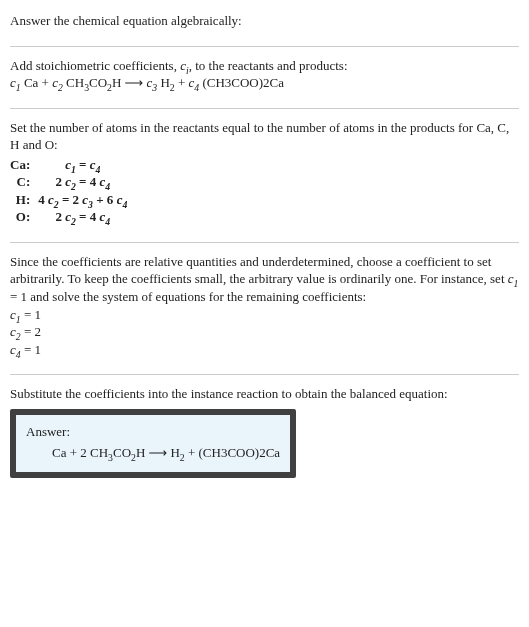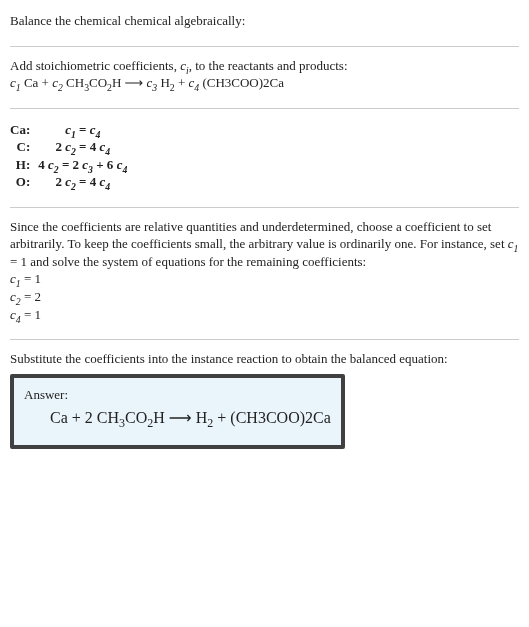--- a/index.html
+++ b/index.html
@@ -27,52 +27,53 @@
     display: table;
     border-collapse: collapse;
     margin-top: 2px;
     font-weight: bold;
   }
   .eqns .row { display: table-row; }
   .eqns .lab { display: table-cell; text-align: right; padding-right: 8px; white-space: nowrap; }
   .eqns .val { display: table-cell; text-align: center; white-space: nowrap; }
   .coefflist div { margin: 0; line-height: 1.35; font-family: Liberation Serif, serif; }
   .answerbox {
-    border: 4px solid #404040;
+    border: 6px solid #404040;
     background: #eaf4fb;
-    padding: 8px 10px 16px 10px;
+    padding: 8px 10px 10px 10px;
     margin-top: 6px;
     width: fit-content;
     border-radius: 2px;
   }
   .answerbox .alabel { font-size: 13px; margin-bottom: 4px; }
-  .answerbox .aeq { padding-left: 26px; white-space: nowrap; font-size: 16px; }
+  .answerbox .aeq { padding-left: 26px; white-space: nowrap; font-size: 13px; }
   .reaction { white-space: nowrap; }
 </style>
 </head>
 <body>
 
 <div class="section">
-  <div>Balance the chemical chemical algebraically:</div>
+  <div>Answer the chemical equation algebraically:</div>
 </div>
 
 <hr class="rule">
 
 <div class="section">
   <div>
     <span>Add stoichiometric coefficients, </span><span class="ital"><span>c</span><span class="sub">i</span></span><span>, to the reactants and products:</span>
   </div>
   <div class="reaction">
     <span class="ital"><span>c</span><span class="sub">1</span></span><span> Ca + </span><span class="ital"><span>c</span><span class="sub">2</span></span><span><span> CH</span><span class="sub">3</span><span>CO</span><span class="sub">2</span><span>H</span></span><span>  ⟶  </span><span class="ital"><span>c</span><span class="sub">3</span></span><span><span> H</span><span class="sub">2</span></span><span> + </span><span class="ital"><span>c</span><span class="sub">4</span></span><span> (CH3COO)2Ca</span>
   </div>
 </div>
 
 <hr class="rule">
 
 <div class="section">
+  <div>Set the number of atoms in the reactants equal to the number of atoms in the products for Ca, C, H and O:</div>
   <div class="eqns">
     <div class="row">
       <div class="lab">Ca:</div>
       <div class="val"><span class="ital"><span>c</span><span class="sub">1</span></span><span> = </span><span class="ital"><span>c</span><span class="sub">4</span></span></div>
     </div>
     <div class="row">
       <div class="lab">C:</div>
       <div class="val"><span>2 </span><span class="ital"><span>c</span><span class="sub">2</span></span><span> = 4 </span><span class="ital"><span>c</span><span class="sub">4</span></span></div>
     </div>
     <div class="row">

